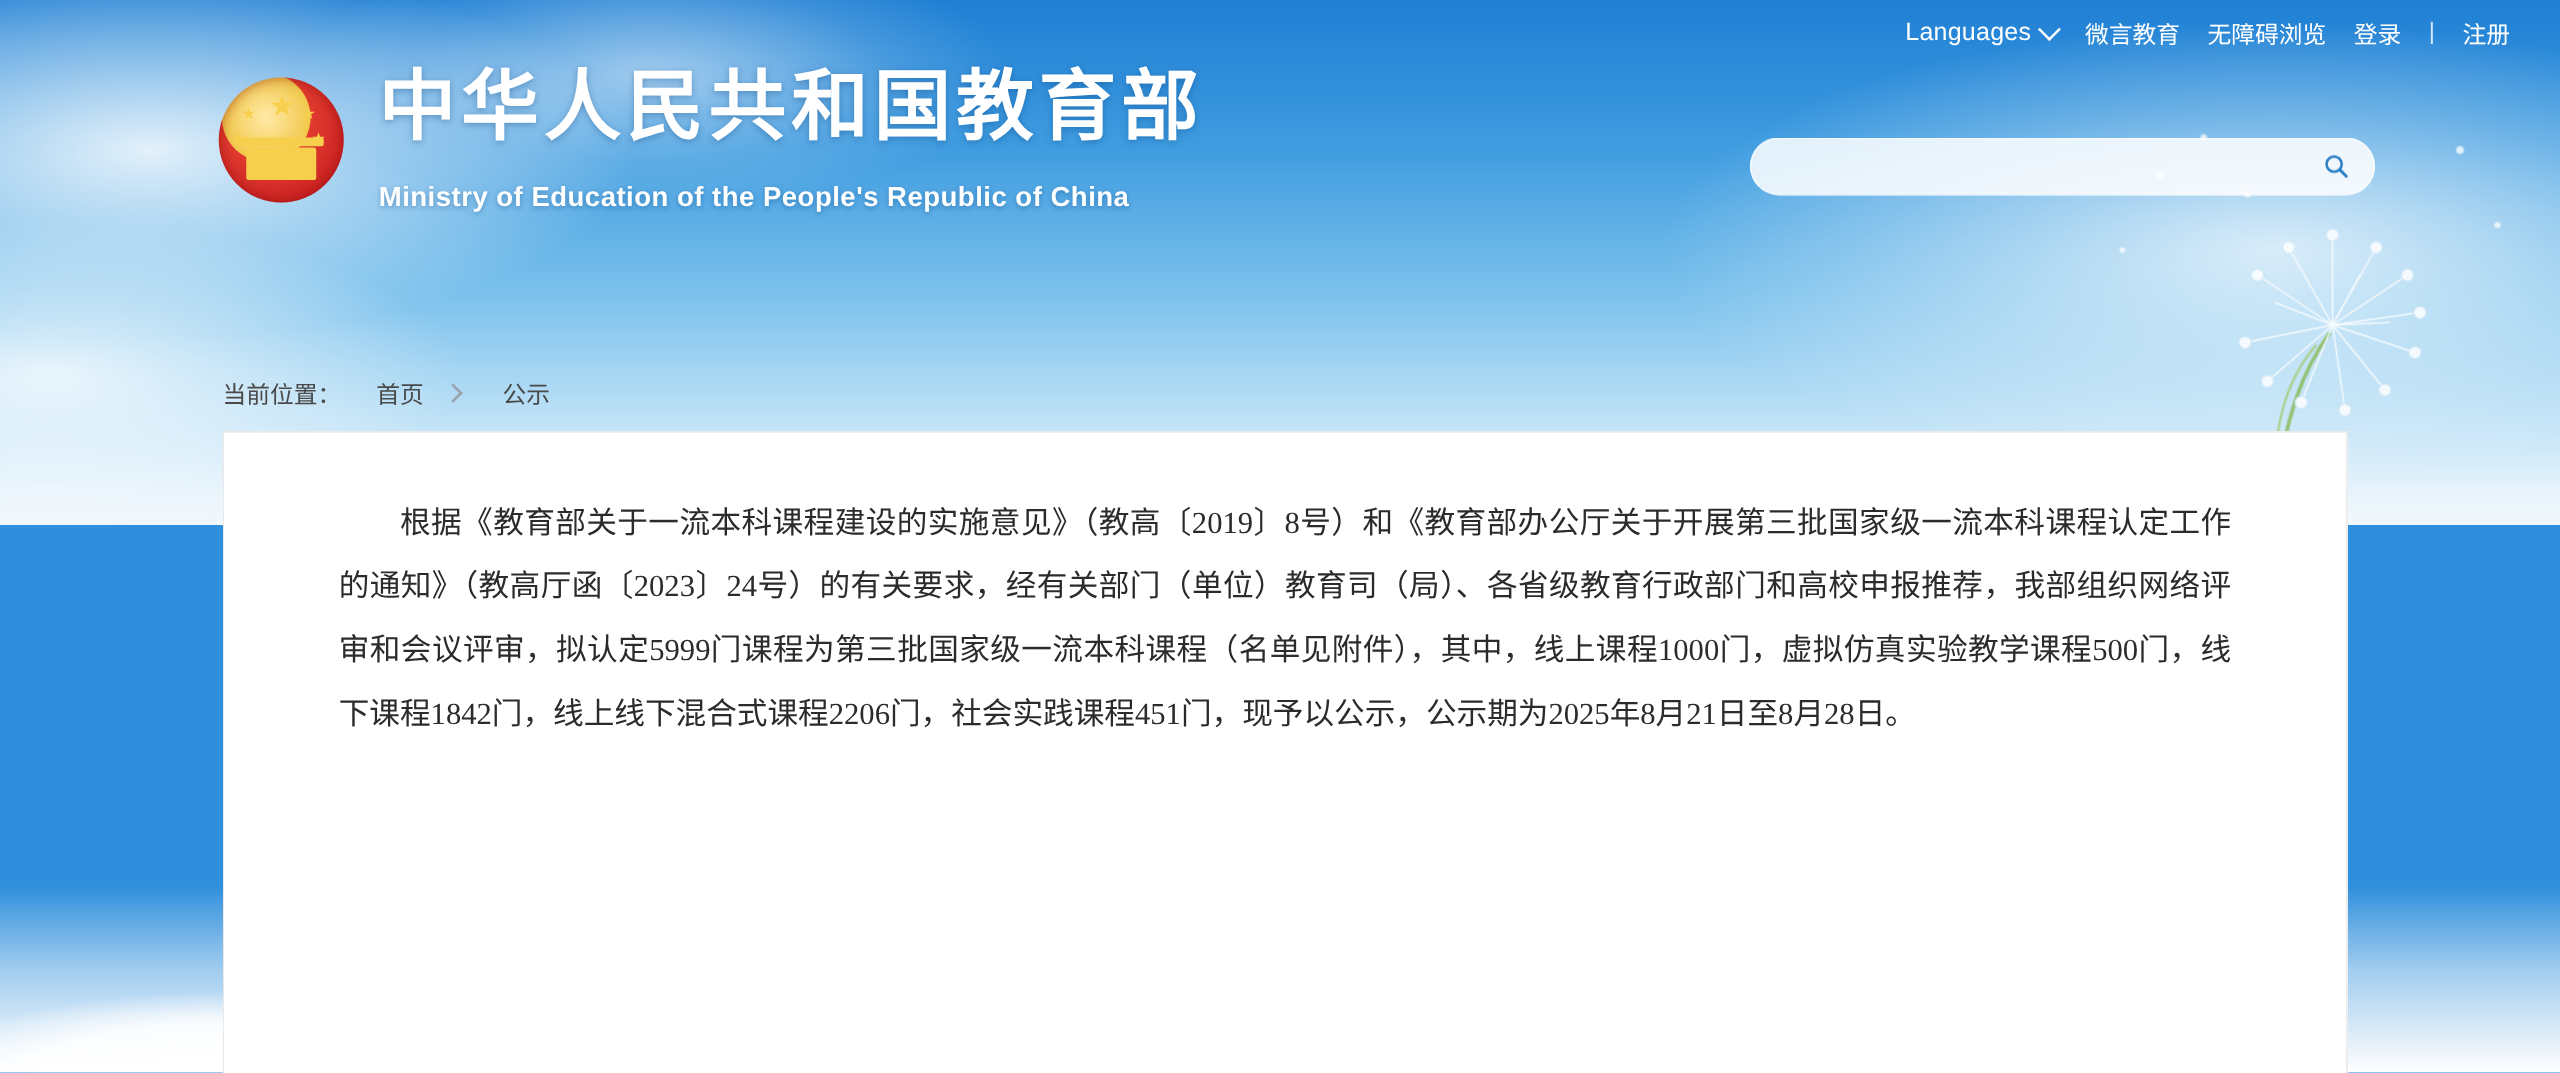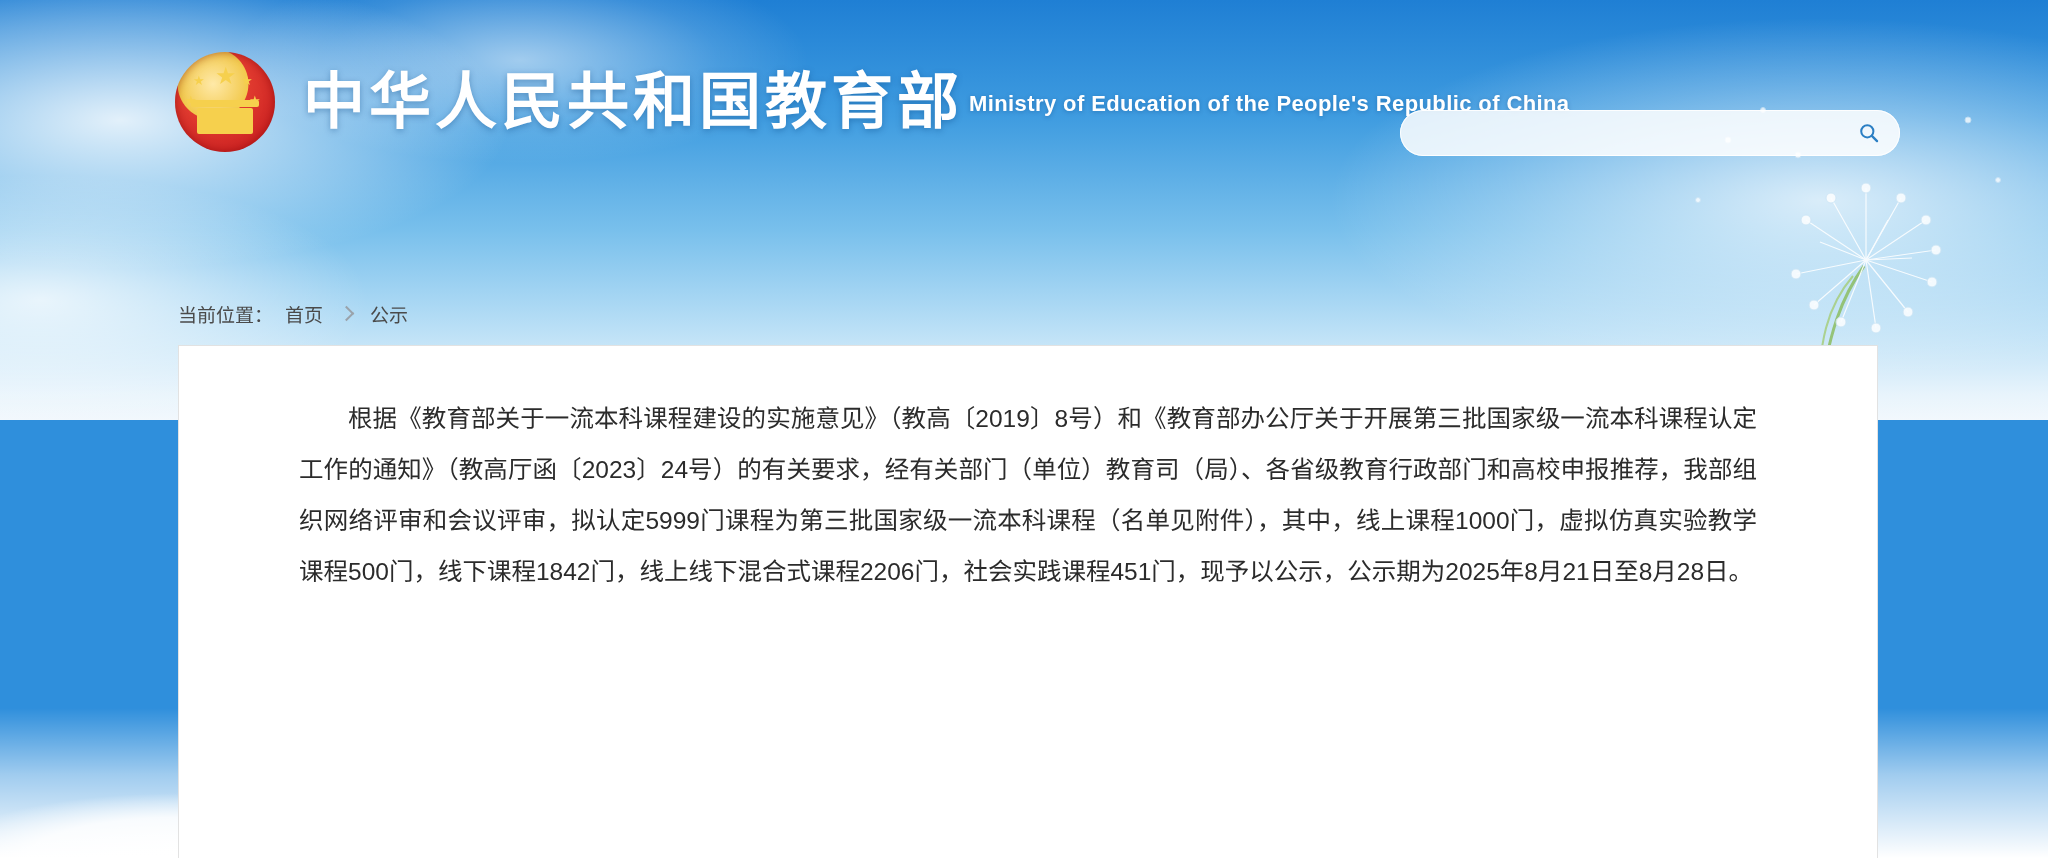--- a/index.html
+++ b/index.html
@@ -138,21 +138,21 @@
     color: #f6d04d;
     font-size: 20px;
     line-height: 1;
   }
   .emblem .s0 { left: 40px; top: 12px; font-size: 24px; }
   .emblem .s1 { left: 18px; top: 22px; font-size: 13px; }
   .emblem .s2 { left: 66px; top: 22px; font-size: 13px; }
   .emblem .s3 { left: 10px; top: 42px; font-size: 13px; }
   .emblem .s4 { left: 74px; top: 42px; font-size: 13px; }
 
-  .sitename { display: flex; flex-direction: row; gap: 6px; }
+  .sitename { display: flex; flex-direction: column; gap: 6px; }
   .sitename .cn {
     font-family: "DejaVu Sans", "Liberation Sans", sans-serif;
     font-size: 62px;
     font-weight: 700;
     color: #ffffff;
     letter-spacing: 4px;
     line-height: 1.05;
     text-shadow: 0 2px 6px rgba(0,60,120,0.35);
   }
   .sitename .en {
@@ -205,21 +205,21 @@
     left: 178px;
     top: 300px;
     font-size: 19px;
     color: #4a4a4a;
     display: flex;
     align-items: center;
     gap: 12px;
     z-index: 5;
     font-family: Liberation Sans, sans-serif;
   }
-  .breadcrumb a { color: #4a4a4a; text-decoration: none; }
+  .breadcrumb a { color: #4a4a4a; text-decoration: none; margin-left: 16px; }
   .bc-arrow {
     display: inline-block;
     width: 11px;
     height: 11px;
     border-right: 2px solid #9aa3ab;
     border-top: 2px solid #9aa3ab;
     transform: rotate(45deg);
     margin: 0 6px;
   }
 
@@ -238,27 +238,27 @@
     margin: 0;
     padding: 78px 120px 0;
     text-align: center;
     font-size: 35px;
     font-weight: 700;
     color: #1a1a1a;
     font-family: "DejaVu Sans", "Liberation Sans", sans-serif;
     letter-spacing: 0.5px;
   }
   .card .body {
-    padding: 48px 120px 0;
+    padding: 48px 92px 0;
     font-size: 24.5px;
     line-height: 2.08;
     color: #2b2b2b;
     text-align: justify;
     text-indent: 2em;
-    font-family: Liberation Sans, sans-serif;
+    font-family: Liberation Serif, serif;
   }
 </style>
 </head>
 <body>
 
 <div class="page">
 
   <div class="sky"></div>
 
   <svg class="dandelion" viewBox="0 0 360 330">
@@ -304,20 +304,31 @@
         <circle cx="130" cy="75" r="3"></circle>
           <circle cx="30" cy="120" r="2.5"></circle>
         <circle cx="300" cy="40" r="3"></circle>
           <circle cx="330" cy="100" r="2.5"></circle>
       </g>
     </g>
   </svg>
 
   <div class="cloud-bottom"></div>
 
+  <div class="topbar">
+    <div class="lang">
+      <span>Languages</span>
+      <span class="chev"></span>
+    </div>
+    <a href="#">微言教育</a>
+    <a href="#">无障碍浏览</a>
+    <a href="#">登录</a>
+    <span class="sep">|</span>
+    <a href="#">注册</a>
+  </div>
 
   <div class="logo-block">
     <div class="emblem">
       <div class="disc"></div>
       <div class="star s0">★</div>
       <div class="star s1">★</div>
       <div class="star s2">★</div>
       <div class="star s3">★</div>
       <div class="star s4">★</div>
       <div class="gate"></div>

